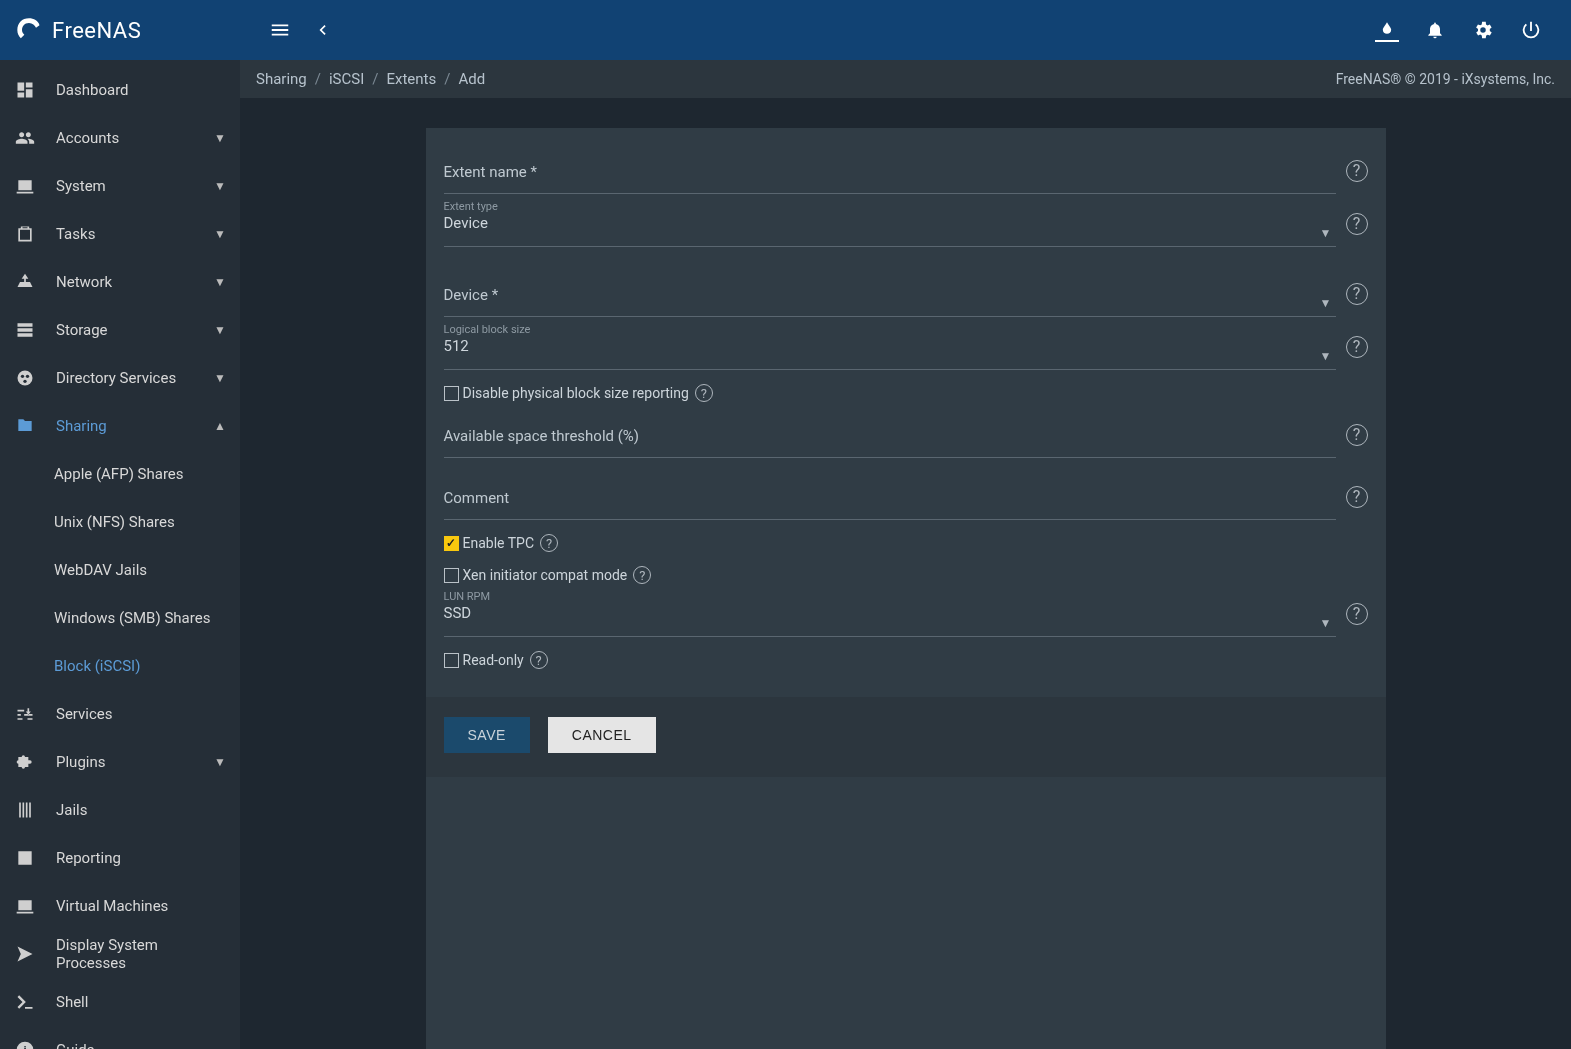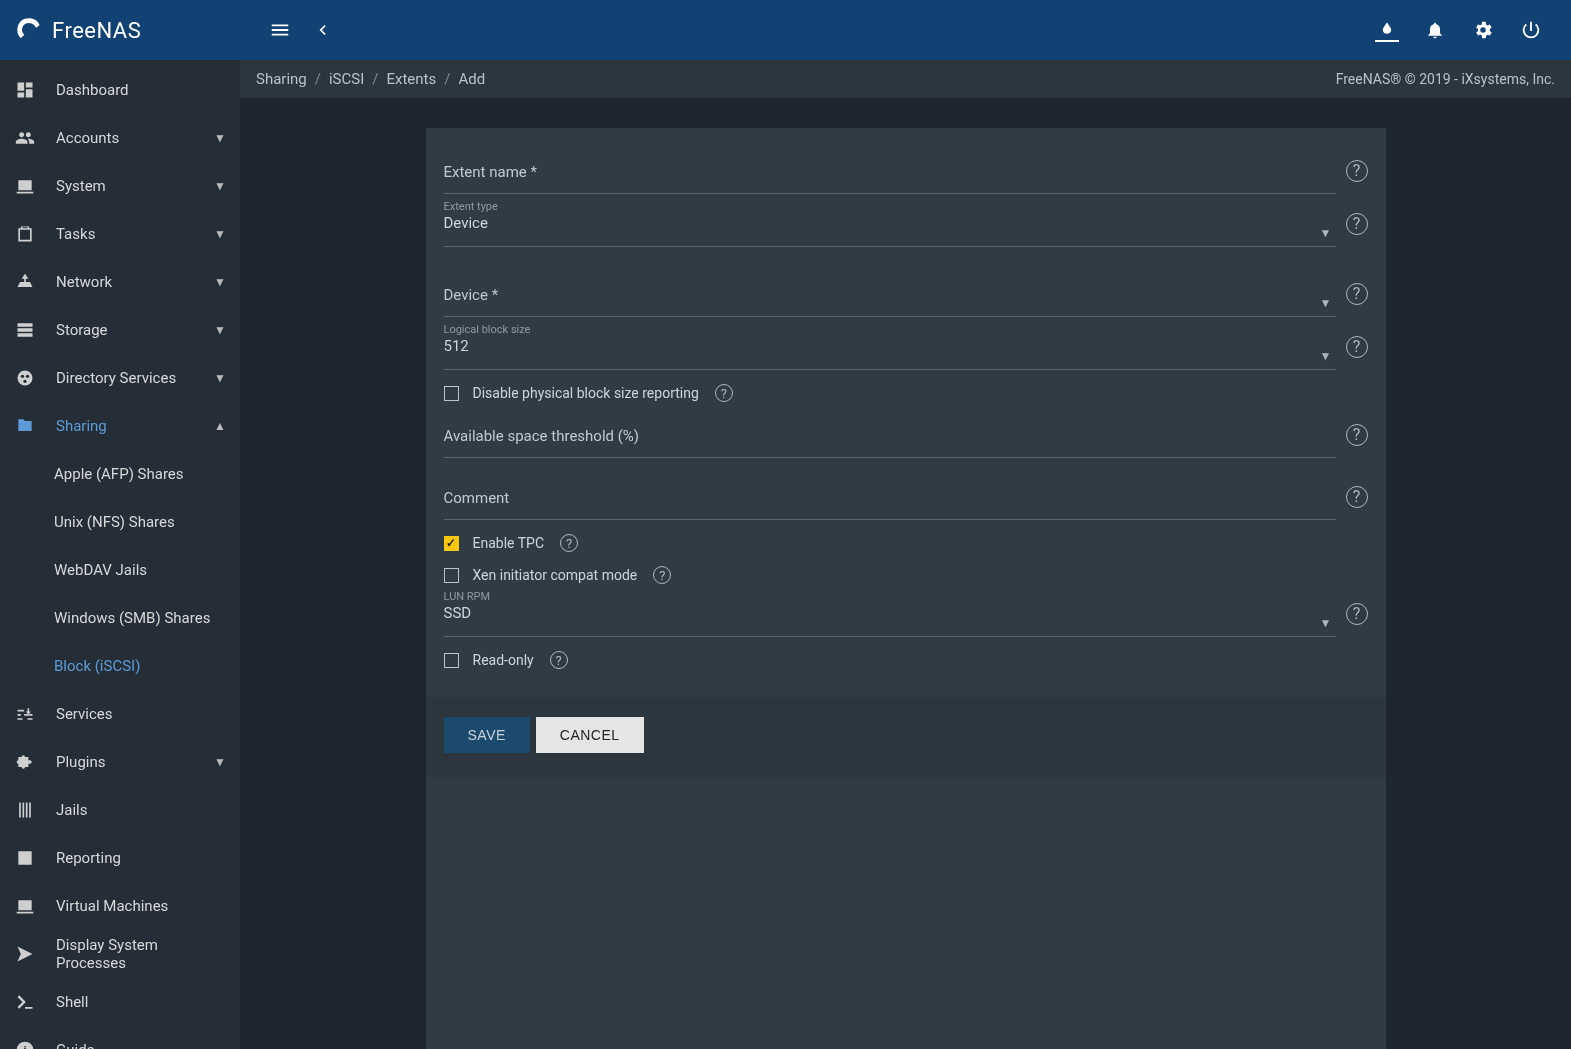--- a/index.html
+++ b/index.html
@@ -100,31 +100,31 @@
     position:relative;
     border-bottom:1px solid #5a6670;
     padding-top: 14px;
     padding-bottom: 12px;
   }
   .field-mini-label { position:absolute; top:0; left:0; font-size:11px; color:#8e9aa3; }
   .field-value { font-size:15px; color:#cdd5db; min-height:20px; }
   .field-label-only { font-size:15px; color:#bfc9d0; }
   .help-ic { width:22px; height:22px; margin-left:10px; display:flex; align-items:center; justify-content:center; font-size:16px; color:#aeb6bd; cursor:pointer; border:1.5px solid #aeb6bd; border-radius:50%; line-height:1; }
   .select-caret { position:absolute; right:4px; bottom:6px; font-size:12px; color:#aeb6bd; }
-  .check-row { display:flex; align-items:center; gap:14px; margin: 14px 0 10px 0; }
+  .check-row { display:flex; align-items:center; gap:4px; margin: 14px 0 10px 0; }
   .check-box { width:15px; height:15px; border:1.5px solid #bac2c8; display:inline-flex; align-items:center; justify-content:center; cursor:pointer; }
   .check-box.checked { background:#f9c80e; border-color:#f9c80e; }
   .check-box.checked::after { content:"✓"; color:#222; font-size:12px; font-weight:bold; line-height:1; }
   .check-label { font-size:14px; color:#cdd5db; }
   .check-help { width:18px; height:18px; font-size:13px; border:1.5px solid #aeb6bd; color:#aeb6bd; border-radius:50%; display:flex; align-items:center; justify-content:center; cursor:pointer; margin-left:2px;}
   .card-footer {
     background: #2c363e;
     padding: 20px 18px 24px 18px;
     display:flex;
-    gap: 6px;
+    gap: 18px;
   }
   .btn { height: 36px; padding: 0 24px; font-size:14px; border:none; cursor:pointer; letter-spacing:0.5px; }
   .btn-save { background:#1b4a6c; color:#c9d3da; }
   .btn-cancel { background:#e5e5e5; color:#222; font-weight:500; }
   .gap-lg { height:18px; }
 </style>
 </head>
 <body>
 
 <div class="topbar">

